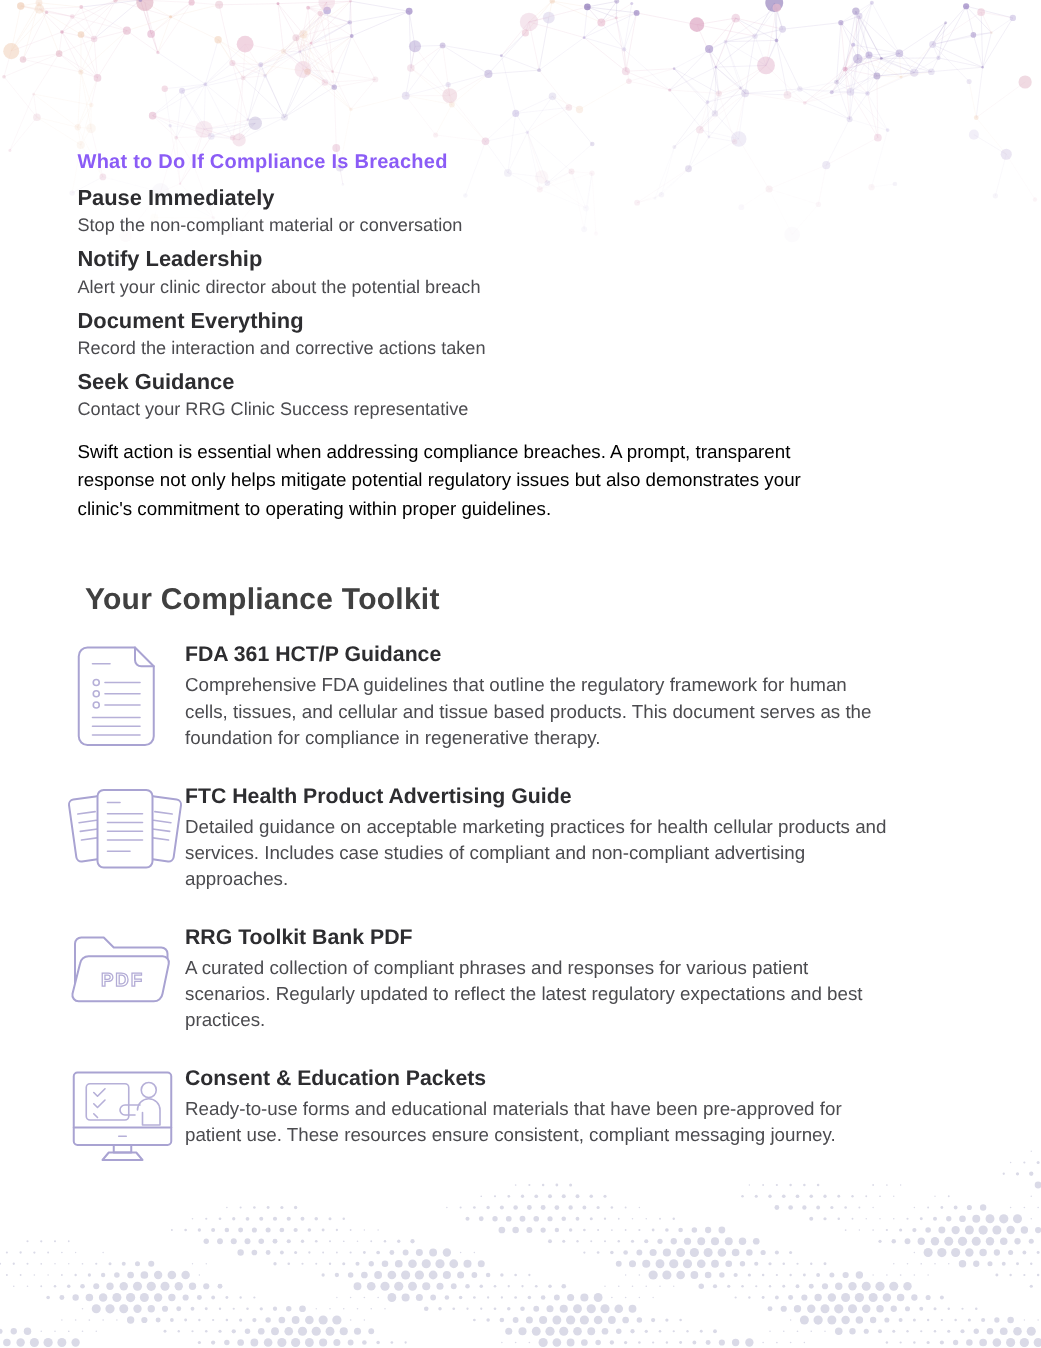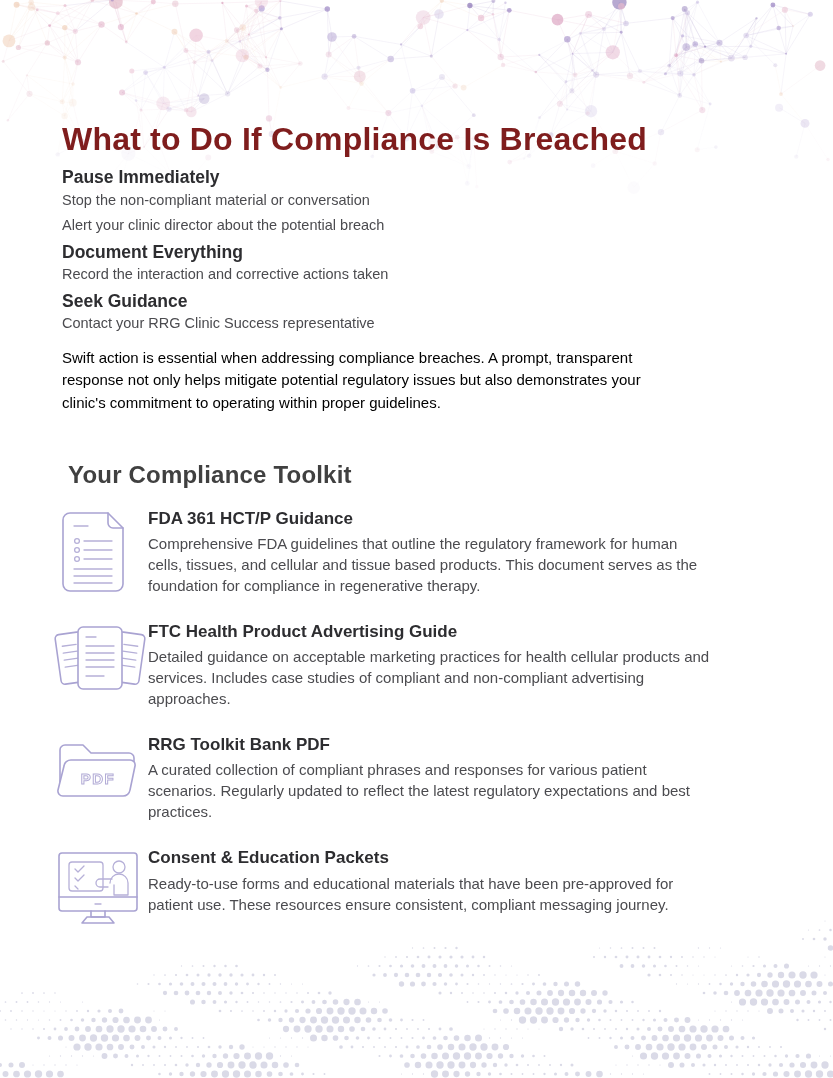--- a/index.html
+++ b/index.html
@@ -9,22 +9,22 @@
     font-family:"Liberation Sans", sans-serif;
     -webkit-font-smoothing:antialiased;
   }
   .deco{position:absolute;left:0;pointer-events:none;}
   #net{top:0;}
   #halftone{top:880px;}
 
   .content{position:absolute;left:62px;top:120px;width:712px;}
 
   h1.sec-heading{
-    font-size:32px;line-height:1.2;font-weight:700;
-    color:#7f1d1d;margin:0 0 9px 0;letter-spacing:.2px;
+    font-size:16px;line-height:1.2;font-weight:700;
+    color:#8b5cf6;margin:0 0 9px 0;letter-spacing:.2px;
   }
   .step{margin:0 0 7px 0;}
   .step-title{font-size:17.5px;line-height:1.25;font-weight:700;color:#2d2d30;margin:0;}
   .step-desc{font-size:14.5px;line-height:1.25;color:#4b4b4f;margin:2px 0 0 0;}
 
   .summary{
     font-size:15px;line-height:1.53;color:#000000;
     width:625px;margin:14px 0 0 0;
   }
 
@@ -1618,20 +1618,21 @@
 <main class="content">
 
   <section>
     <h1 class="sec-heading">What to Do If Compliance Is Breached</h1>
 
     <div class="step">
       <h3 class="step-title">Pause Immediately</h3>
       <p class="step-desc">Stop the non-compliant material or conversation</p>
     </div>
     <div class="step">
+      <h3 class="step-title">Notify Leadership</h3>
       <p class="step-desc">Alert your clinic director about the potential breach</p>
     </div>
     <div class="step">
       <h3 class="step-title">Document Everything</h3>
       <p class="step-desc">Record the interaction and corrective actions taken</p>
     </div>
     <div class="step">
       <h3 class="step-title">Seek Guidance</h3>
       <p class="step-desc">Contact your RRG Clinic Success representative</p>
     </div>

